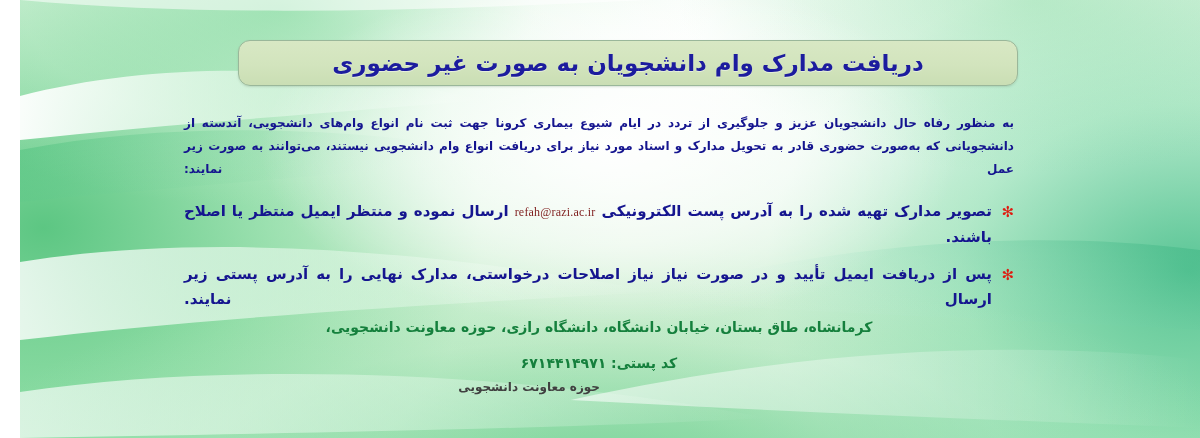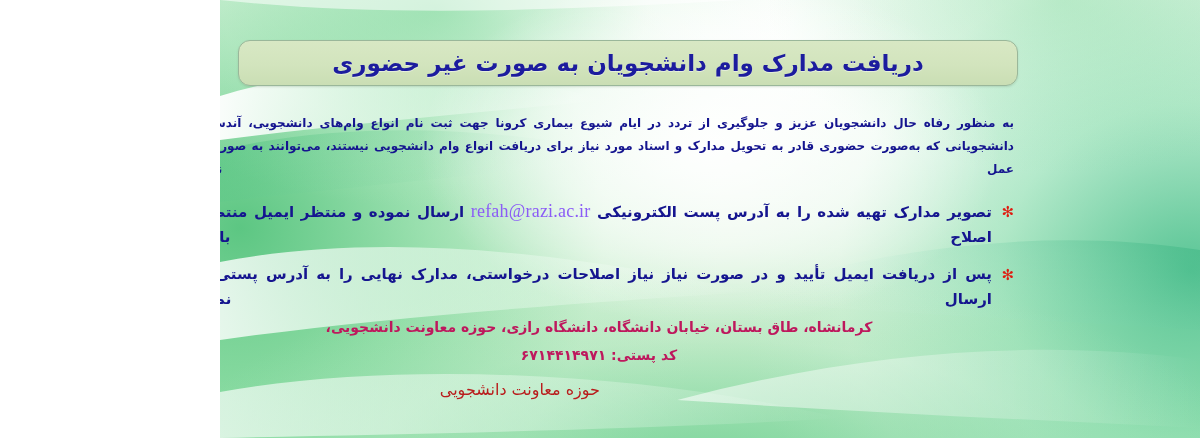--- a/index.html
+++ b/index.html
@@ -10,21 +10,21 @@
   body {
     width: 1200px;
     height: 438px;
     overflow: hidden;
     font-family: "DejaVu Sans", "Liberation Sans", sans-serif;
     background: #ffffff;
   }
 
   #poster {
     position: relative;
-    width: 980px;
+    width: 1180px;
     height: 438px;
     overflow: hidden;
     background: #f2fbf2;
   }
 
   
   .bg-layer {
     position: absolute;
     inset: 0;
     pointer-events: none;
@@ -121,55 +121,55 @@
     position: absolute;
     right: 0;
     top: 1px;
     color: #e01b10;
     font-size: 15px;
     font-weight: bold;
     line-height: 25px;
   }
   .email {
     font-family: "Liberation Serif", "DejaVu Serif", serif;
-    font-size: 18px;
+    font-size: 12px;
     font-weight: normal;
-    color: #8b5cf6;
+    color: #7f1d1d;
     direction: ltr;
     unicode-bidi: embed;
     letter-spacing: 0.2px;
   }
 
   
   #address-block {
     position: absolute;
     top: 314px;
     right: 186px;
     width: 830px;
     text-align: center;
   }
   .address-line {
-    color: #be185d;
+    color: #15803d;
     font-size: 14px;
     font-weight: bold;
     line-height: 26px;
     margin: 0;
   }
   #postal-line {
-    margin-top: 2px;
+    margin-top: 10px;
   }
 
   
   #footer-signature {
     position: absolute;
     top: 380px;
     right: 600px;
-    color: #b91c1c;
-    font-size: 16px;
-    font-weight: normal;
+    color: #404040;
+    font-size: 12px;
+    font-weight: bold;
   }
 </style>
 </head>
 <body>
 
 <div id="poster">
 
   <div class="bg-layer" id="bg-base"></div>
   <div class="bg-layer" id="bg-left-wash"></div>
   <div class="bg-layer" id="bg-right-wash"></div>

